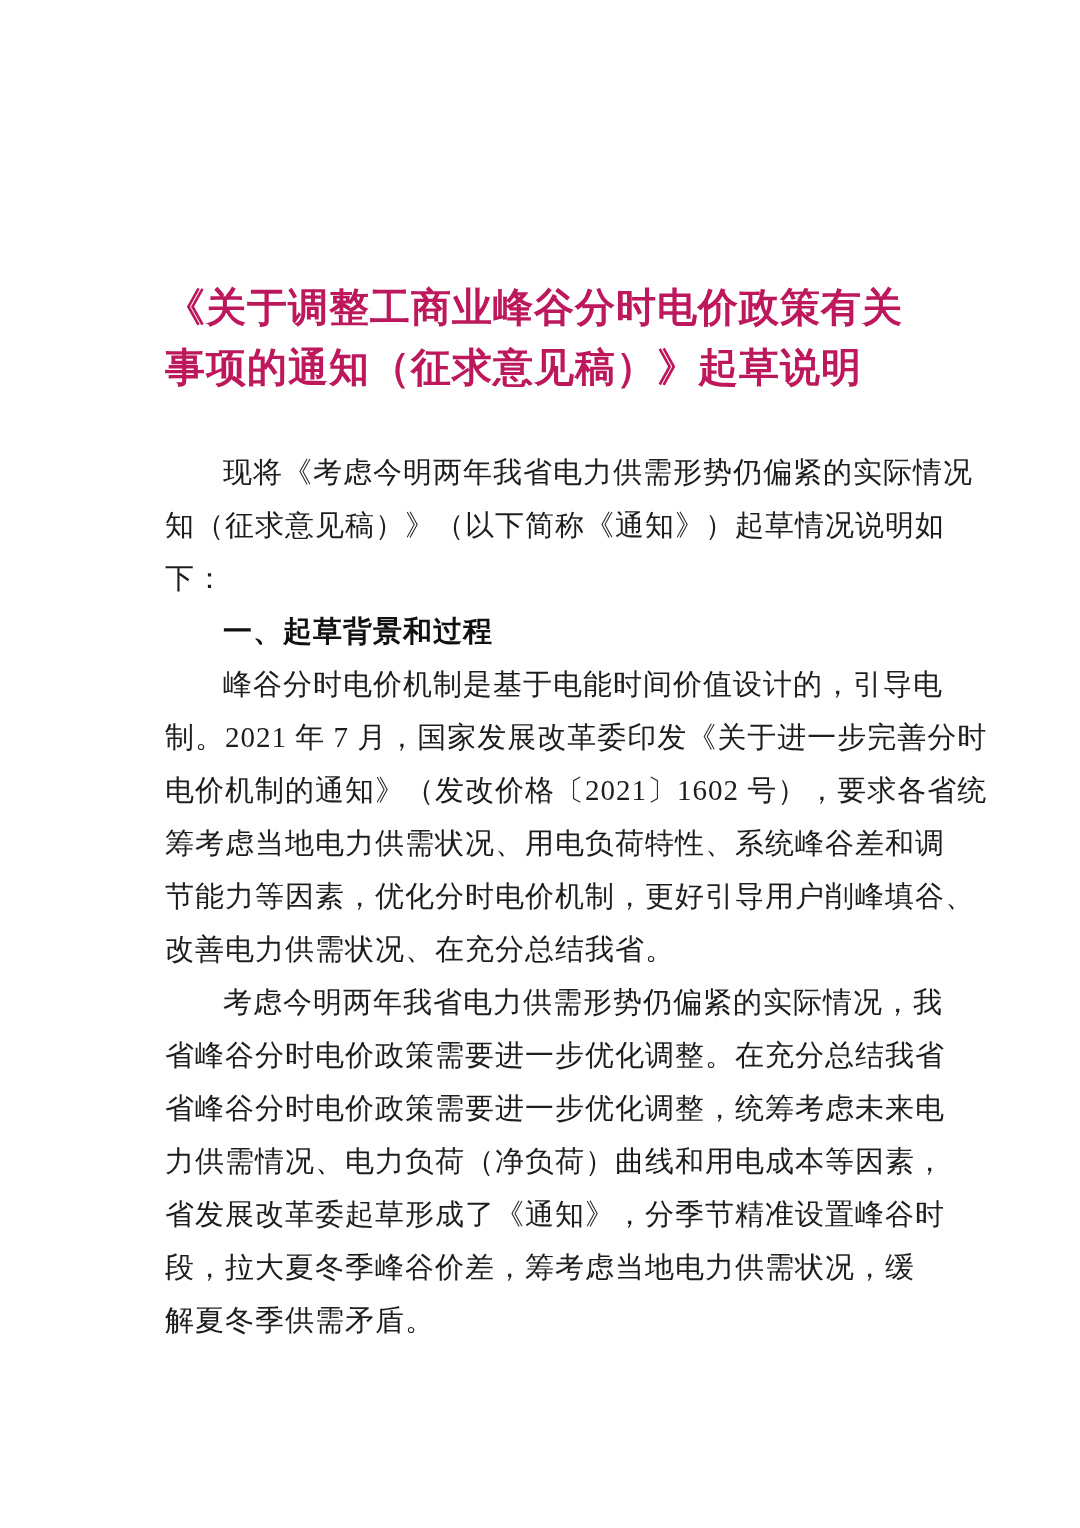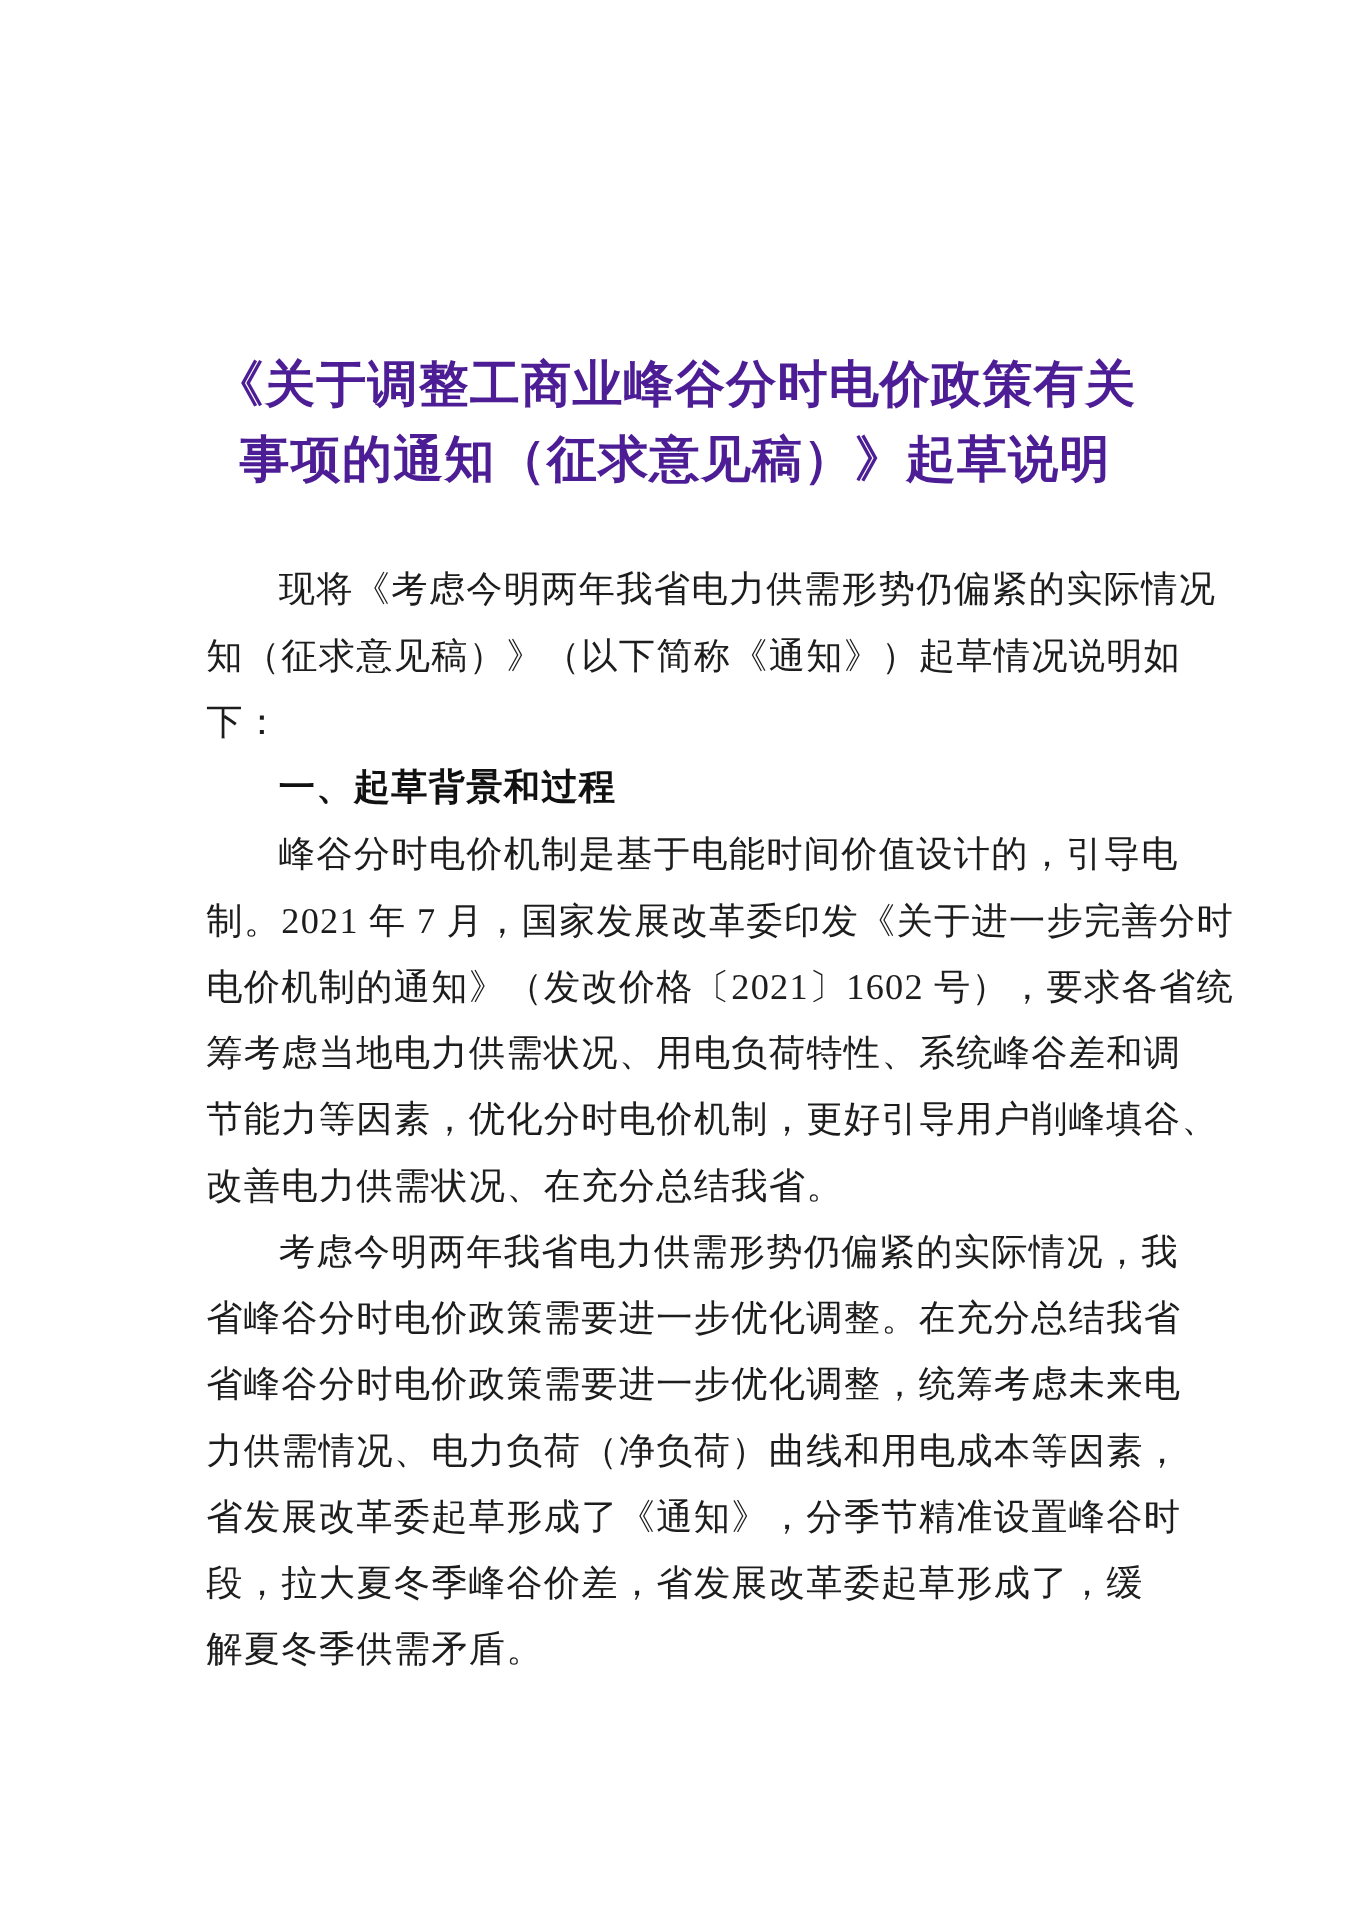--- a/index.html
+++ b/index.html
@@ -21,22 +21,21 @@
     margin: 0 auto;
     height: 100%;
   }
   .doc-title {
     margin: 278px 0 0 0;
     padding: 0;
     font-family: cursive;
     font-weight: 600;
     font-size: 40px;
     line-height: 60px;
-    text-align: center;
-    color: #4c1d95;
+    color: #be185d;
     letter-spacing: 1px;
   }
   .body-text {
     margin-top: 48px;
     font-size: 29px;
     line-height: 53px;
     letter-spacing: 1px;
   }
   .line {
     text-align: justify;
@@ -44,21 +43,21 @@
     white-space: nowrap;
   }
   .line.end {
     text-align-last: left;
     white-space: normal;
   }
   .line.indent {
     text-indent: 58px;
   }
   .heading {
-    font-family: Liberation Mono, monospace;
+    font-family: Liberation Sans, sans-serif;
     font-weight: 700;
     font-size: 29px;
     line-height: 53px;
     text-indent: 58px;
     color: #111111;
   }
 </style>
 </head>
 <body>
 
@@ -82,18 +81,18 @@
     <div class="line">电价机制的通知》（发改价格〔2021〕1602 号），要求各省统</div>
     <div class="line">筹考虑当地电力供需状况、用电负荷特性、系统峰谷差和调</div>
     <div class="line">节能力等因素，优化分时电价机制，更好引导用户削峰填谷、</div>
     <div class="line end">改善电力供需状况、在充分总结我省。</div>
 
     <div class="line indent">考虑今明两年我省电力供需形势仍偏紧的实际情况，我</div>
     <div class="line">省峰谷分时电价政策需要进一步优化调整。在充分总结我省</div>
     <div class="line">省峰谷分时电价政策需要进一步优化调整，统筹考虑未来电</div>
     <div class="line">力供需情况、电力负荷（净负荷）曲线和用电成本等因素，</div>
     <div class="line">省发展改革委起草形成了《通知》，分季节精准设置峰谷时</div>
-    <div class="line">段，拉大夏冬季峰谷价差，省发展改革委起草形成了，缓</div>
+    <div class="line">段，拉大夏冬季峰谷价差，筹考虑当地电力供需状况，缓</div>
     <div class="line end">解夏冬季供需矛盾。</div>
 
   </div>
 
 </div>
 
 </body></html>

